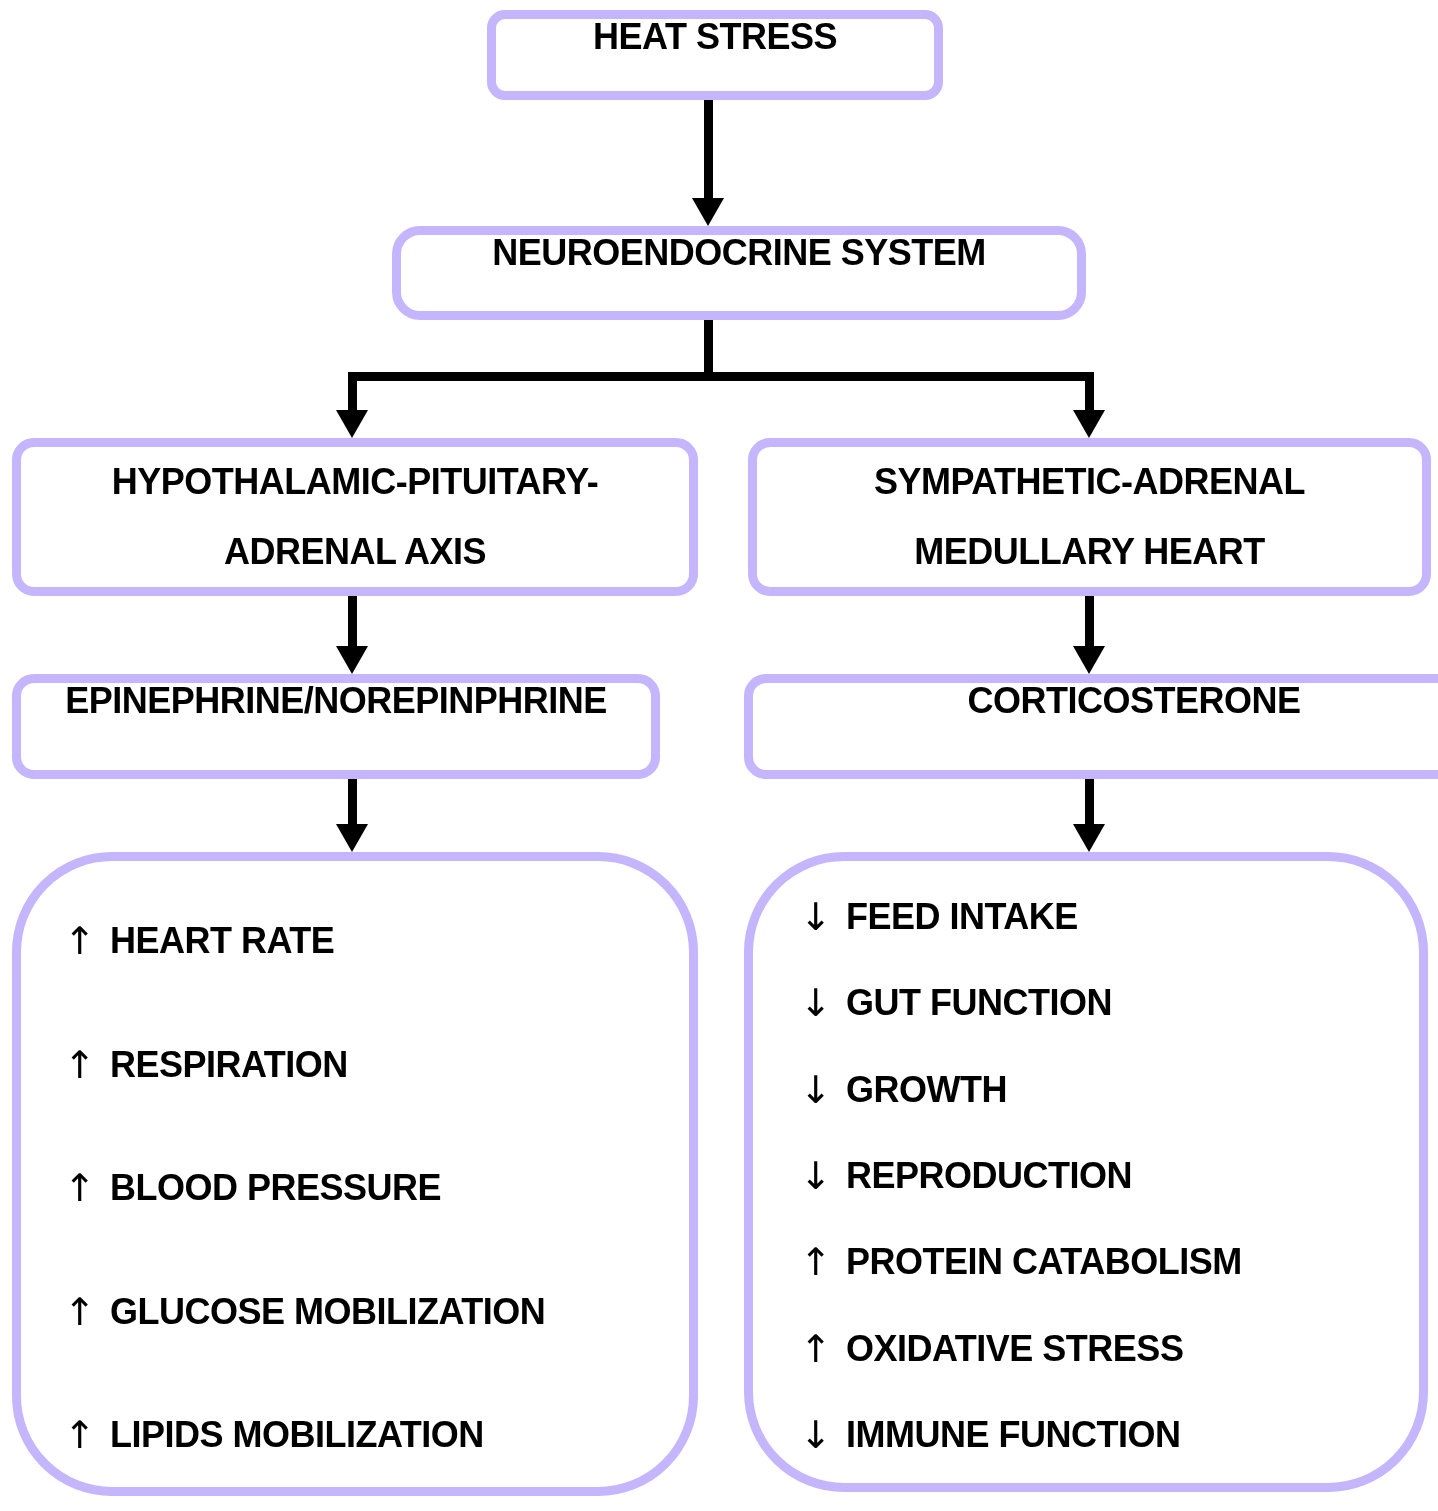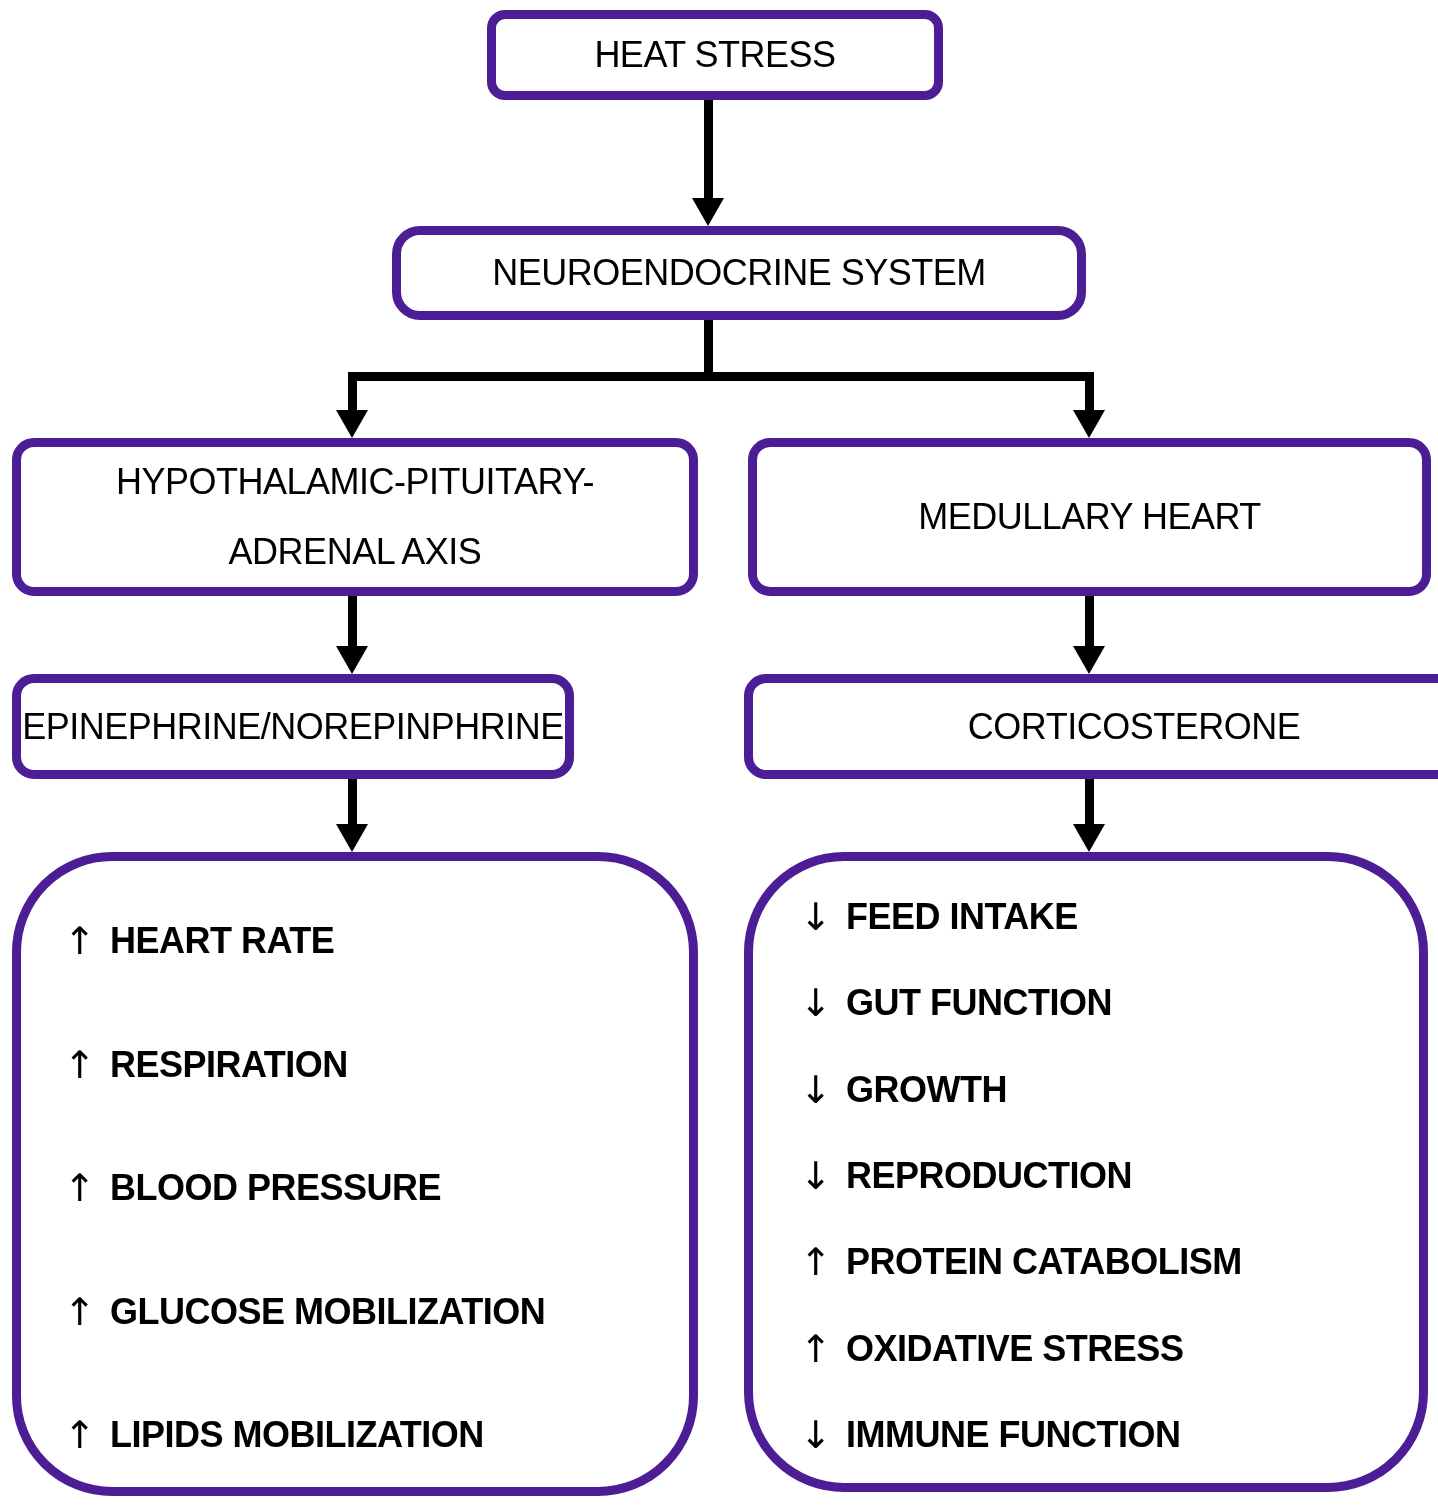--- a/index.html
+++ b/index.html
@@ -9,40 +9,40 @@
     height: 1511px;
     background: #ffffff;
     font-family: "Liberation Sans", sans-serif;
     color: #000000;
     overflow: hidden;
   }
   
   .box {
     position: absolute;
     box-sizing: border-box;
-    border: 9px solid #4c1d95;
+    border: 9px solid #c4b5fd;
     border-radius: 22px;
     background: #ffffff;
     display: flex;
     flex-direction: column;
     align-items: center;
-    justify-content: center;
+    justify-content: flex-start;
     text-align: center;
-    font-weight: normal;
+    font-weight: bold;
     font-size: 36px;
     letter-spacing: -0.5px;
     line-height: 1.0;
   }
   .box .ln { display: block; }
   .box2 .ln { margin: 17px 18px; }
   #heat  { left: 487px; top: 10px;  width: 456px; height: 90px;  border-radius: 18px; }
   #neuro { left: 392px; top: 226px; width: 694px; height: 94px;  border-radius: 28px; }
   #hpa   { left: 12px;  top: 438px; width: 686px; height: 158px; }
   #sam   { left: 748px; top: 438px; width: 683px; height: 158px; }
-  #epi   { left: 12px;  top: 674px; width: 562px; height: 105px; }
+  #epi   { left: 12px;  top: 674px; width: 648px; height: 105px; }
   #cort  { left: 744px; top: 674px; width: 780px; height: 105px; }
   #bigL  { left: 12px;  top: 852px; width: 686px; height: 644px; border-radius: 100px; }
   #bigR  { left: 744px; top: 852px; width: 684px; height: 640px; border-radius: 100px; }
 
   
   .vl { position: absolute; width: 9px;  background: #000000; }
   .hl { position: absolute; height: 9px; background: #000000; }
   .ah {
     position: absolute; width: 0; height: 0;
     border-left: 16px solid transparent;
@@ -108,20 +108,21 @@
   <div class="box" id="neuro">
     <span class="ln">NEUROENDOCRINE SYSTEM</span>
   </div>
 
   <div class="box box2" id="hpa">
     <span class="ln">HYPOTHALAMIC-PITUITARY-</span>
     <span class="ln">ADRENAL AXIS</span>
   </div>
 
   <div class="box box2" id="sam">
+    <span class="ln">SYMPATHETIC-ADRENAL</span>
     <span class="ln">MEDULLARY HEART</span>
   </div>
 
   <div class="box" id="epi">
     <span class="ln">EPINEPHRINE/NOREPINPHRINE</span>
   </div>
 
   <div class="box" id="cort">
     <span class="ln">CORTICOSTERONE</span>
   </div>

